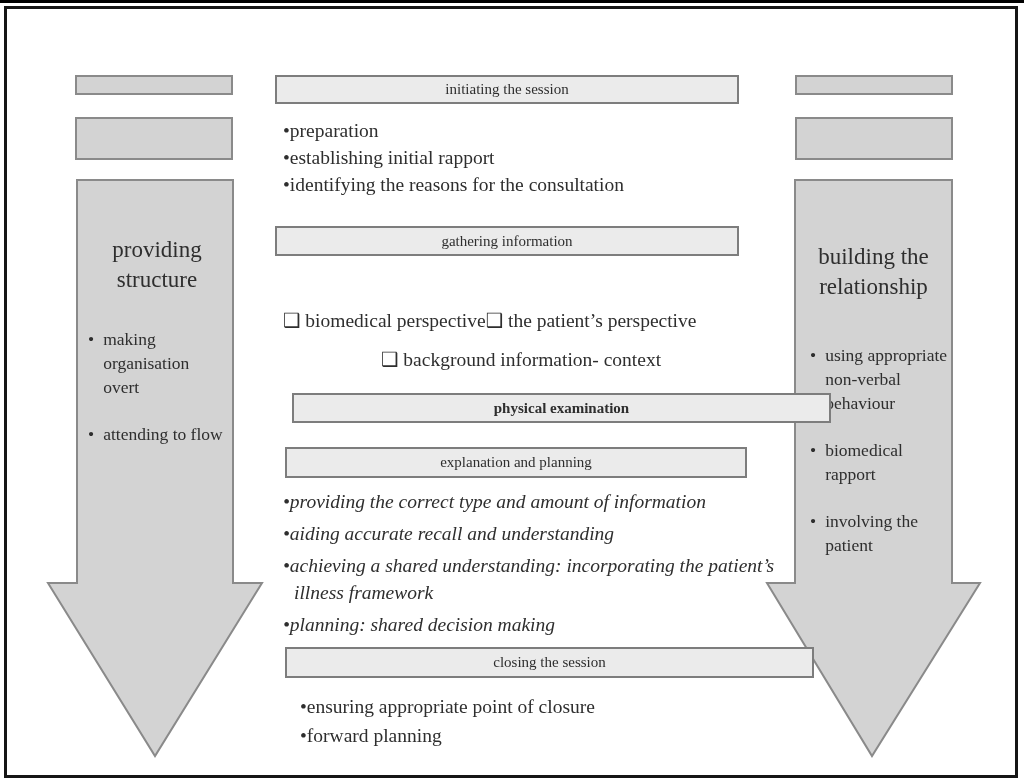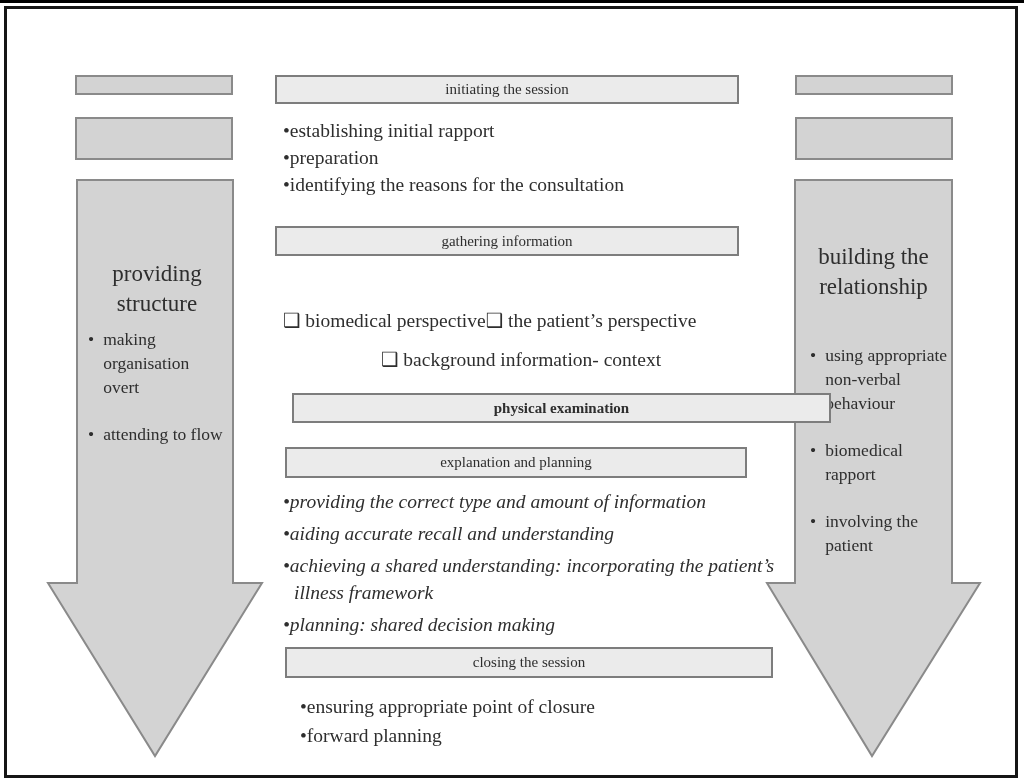--- a/index.html
+++ b/index.html
@@ -10,34 +10,34 @@
   .top-line{position:absolute;left:0;top:0;width:1024px;height:3px;background:#000;}
   .frame{position:absolute;left:4px;top:6px;width:1014px;height:772px;
     border:3px solid #161616;box-sizing:border-box;}
   .arrows{position:absolute;left:0;top:0;width:1024px;height:784px;}
   .bar{position:absolute;background:#d3d3d3;border:2px solid #8a8a8a;box-sizing:border-box;}
   #lbar1{left:75px;top:75px;width:158px;height:20px;}
   #lbar2{left:75px;top:117px;width:158px;height:43px;}
   #rbar1{left:795px;top:75px;width:158px;height:20px;}
   #rbar2{left:795px;top:117px;width:158px;height:43px;}
   .arrow-label{position:absolute;font-size:23px;line-height:30px;text-align:center;}
-  #left-label{left:77px;top:235px;width:160px;margin-top:24px;}
+  #left-label{left:77px;top:235px;width:160px;}
   #right-label{left:795px;top:242px;width:157px;}
   .arrow-bullets{position:absolute;font-size:17.5px;line-height:24px;}
   #left-bullets{left:88px;top:327px;width:138px;}
   #right-bullets{left:810px;top:343px;width:142px;}
   .abullet{display:flex;margin-bottom:23px;}
   .abullet .dot{margin-right:9px;flex:0 0 auto;}
   .hbox{position:absolute;background:#ebebeb;border:2px solid #7d7d7d;box-sizing:border-box;
     display:flex;align-items:center;justify-content:center;font-size:15px;}
   #box-initiating{left:275px;top:75px;width:464px;height:29px;}
   #box-gathering{left:275px;top:226px;width:464px;height:30px;}
   #box-physical{left:292px;top:393px;width:539px;height:30px;font-weight:bold;}
   #box-explanation{left:285px;top:447px;width:462px;height:31px;}
-  #box-closing{left:285px;top:647px;width:488px;height:31px;}
+  #box-closing{left:285px;top:647px;width:529px;height:31px;}
   .mtext{position:absolute;font-size:19.5px;line-height:27px;}
   #items-initiating{left:283px;top:117px;}
   #line-exploration{left:283px;top:271px;}
   #line-perspectives{left:283px;top:307px;}
   #line-background{left:381px;top:346px;}
   #items-explanation{left:283px;top:488px;width:494px;font-style:italic;}
   #items-explanation .mitem{padding-left:11px;text-indent:-11px;margin-bottom:5px;}
   #items-closing{left:300px;top:692px;line-height:29px;}
 </style>
 </head>
@@ -81,22 +81,22 @@
       <span>biomedical rapport</span>
     </div>
     <div class="abullet">
       <span class="dot">•</span>
       <span>involving the patient</span>
     </div>
   </div>
 
   <div class="hbox" id="box-initiating">initiating the session</div>
   <div class="mtext" id="items-initiating">
+    <div class="mitem">•preparation</div>
     <div class="mitem">•establishing initial rapport</div>
-    <div class="mitem">•preparation</div>
     <div class="mitem">•identifying the reasons for the consultation</div>
   </div>
 
   <div class="hbox" id="box-gathering">gathering information</div>
   <div class="mtext" id="line-perspectives">❑ biomedical perspective❑ the patient’s perspective</div>
   <div class="mtext" id="line-background">❑ background information- context</div>
 
   <div class="hbox" id="box-physical">physical examination</div>
 
   <div class="hbox" id="box-explanation">explanation and planning</div>

